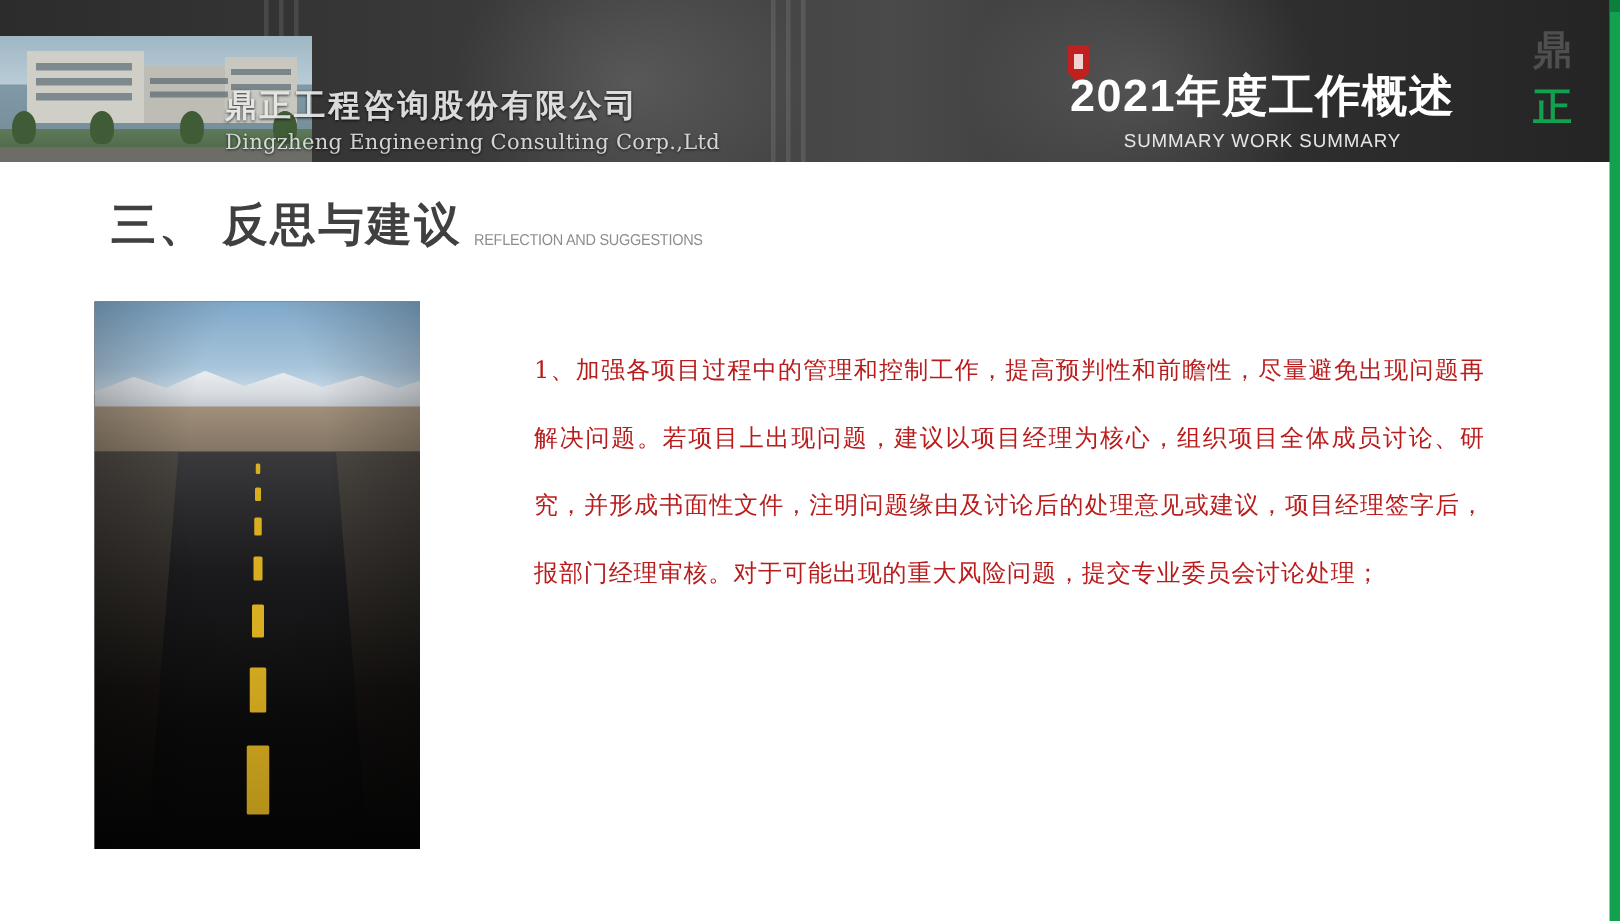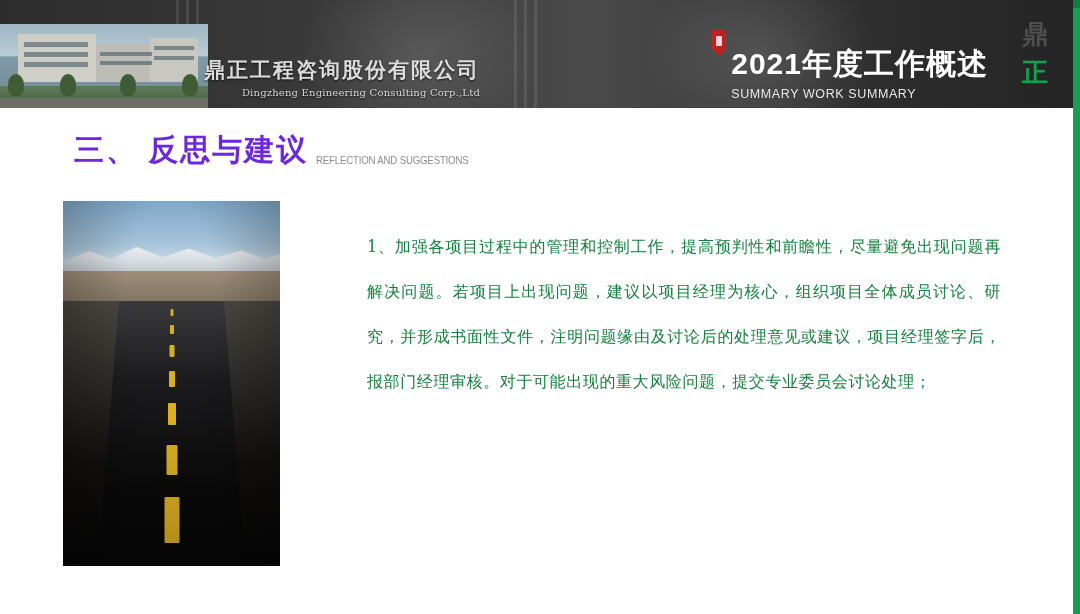--- a/index.html
+++ b/index.html
@@ -83,47 +83,47 @@
     border-radius: 50% 50% 40% 40%;
     background: #3f5c37;
   }
 
   
   .company {
     position: absolute;
     left: 150px;
     top: 56px;
     width: 330px;
-    text-align: right;
+    text-align: left;
     color: #e8e8e8;
     text-shadow: 0 1px 2px rgba(0,0,0,0.85);
   }
   .company .cn {
     font-size: 21px;
     font-weight: bold;
     letter-spacing: 2px;
     font-family: "DejaVu Serif", serif;
     white-space: nowrap;
     opacity: 0.92;
   }
   .company .en {
-    font-size: 10px;
+    font-size: 14px;
     margin-top: 3px;
     font-family: "DejaVu Serif", serif;
     letter-spacing: 0.2px;
     white-space: nowrap;
     opacity: 0.88;
   }
 
   
   .head-title {
     position: absolute;
-    right: 92px;
+    right: 110px;
     top: 44px;
-    text-align: left;
+    text-align: center;
   }
   .head-title .cn {
     font-size: 30px;
     font-weight: bold;
     color: #ffffff;
     letter-spacing: 1px;
     white-space: nowrap;
     font-family: "Liberation Sans", sans-serif;
   }
   .head-title .en {
@@ -199,21 +199,21 @@
     position: absolute;
     left: 74px;
     top: 130px;
     display: flex;
     align-items: flex-end;
     gap: 8px;
   }
   .section-head .cn {
     font-size: 30px;
     font-weight: bold;
-    color: #6d28d9;
+    color: #404040;
     letter-spacing: 2px;
     font-family: "Liberation Sans", sans-serif;
     white-space: nowrap;
   }
   .section-head .en {
     font-size: 10.5px;
     color: #8d8d8d;
     letter-spacing: -0.2px;
     padding-bottom: 5px;
     white-space: nowrap;
@@ -274,24 +274,24 @@
   }
   .photo .vignette {
     position: absolute;
     inset: 0;
     background: radial-gradient(ellipse at 50% 30%, rgba(0,0,0,0) 30%, rgba(0,0,0,0.35) 100%);
   }
 
   
   .body-text {
     position: absolute;
-    left: 367px;
+    left: 356px;
     top: 224px;
     width: 634px;
-    color: #15803d;
+    color: #b91c1c;
     font-family: "DejaVu Serif", serif;
   }
   .body-text p {
     margin: 0 0 14px 0;
     font-size: 16px;
     line-height: 45px;
     text-align: justify;
     letter-spacing: 0.6px;
   }
   .body-text p:last-child { margin-bottom: 0; }

